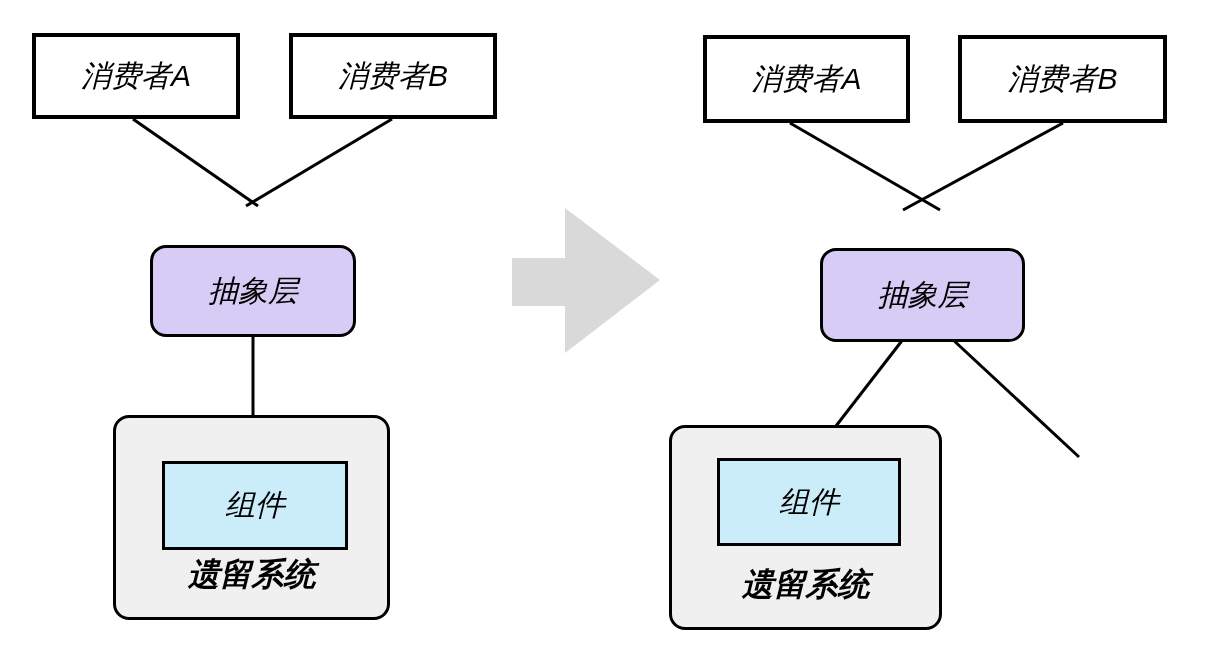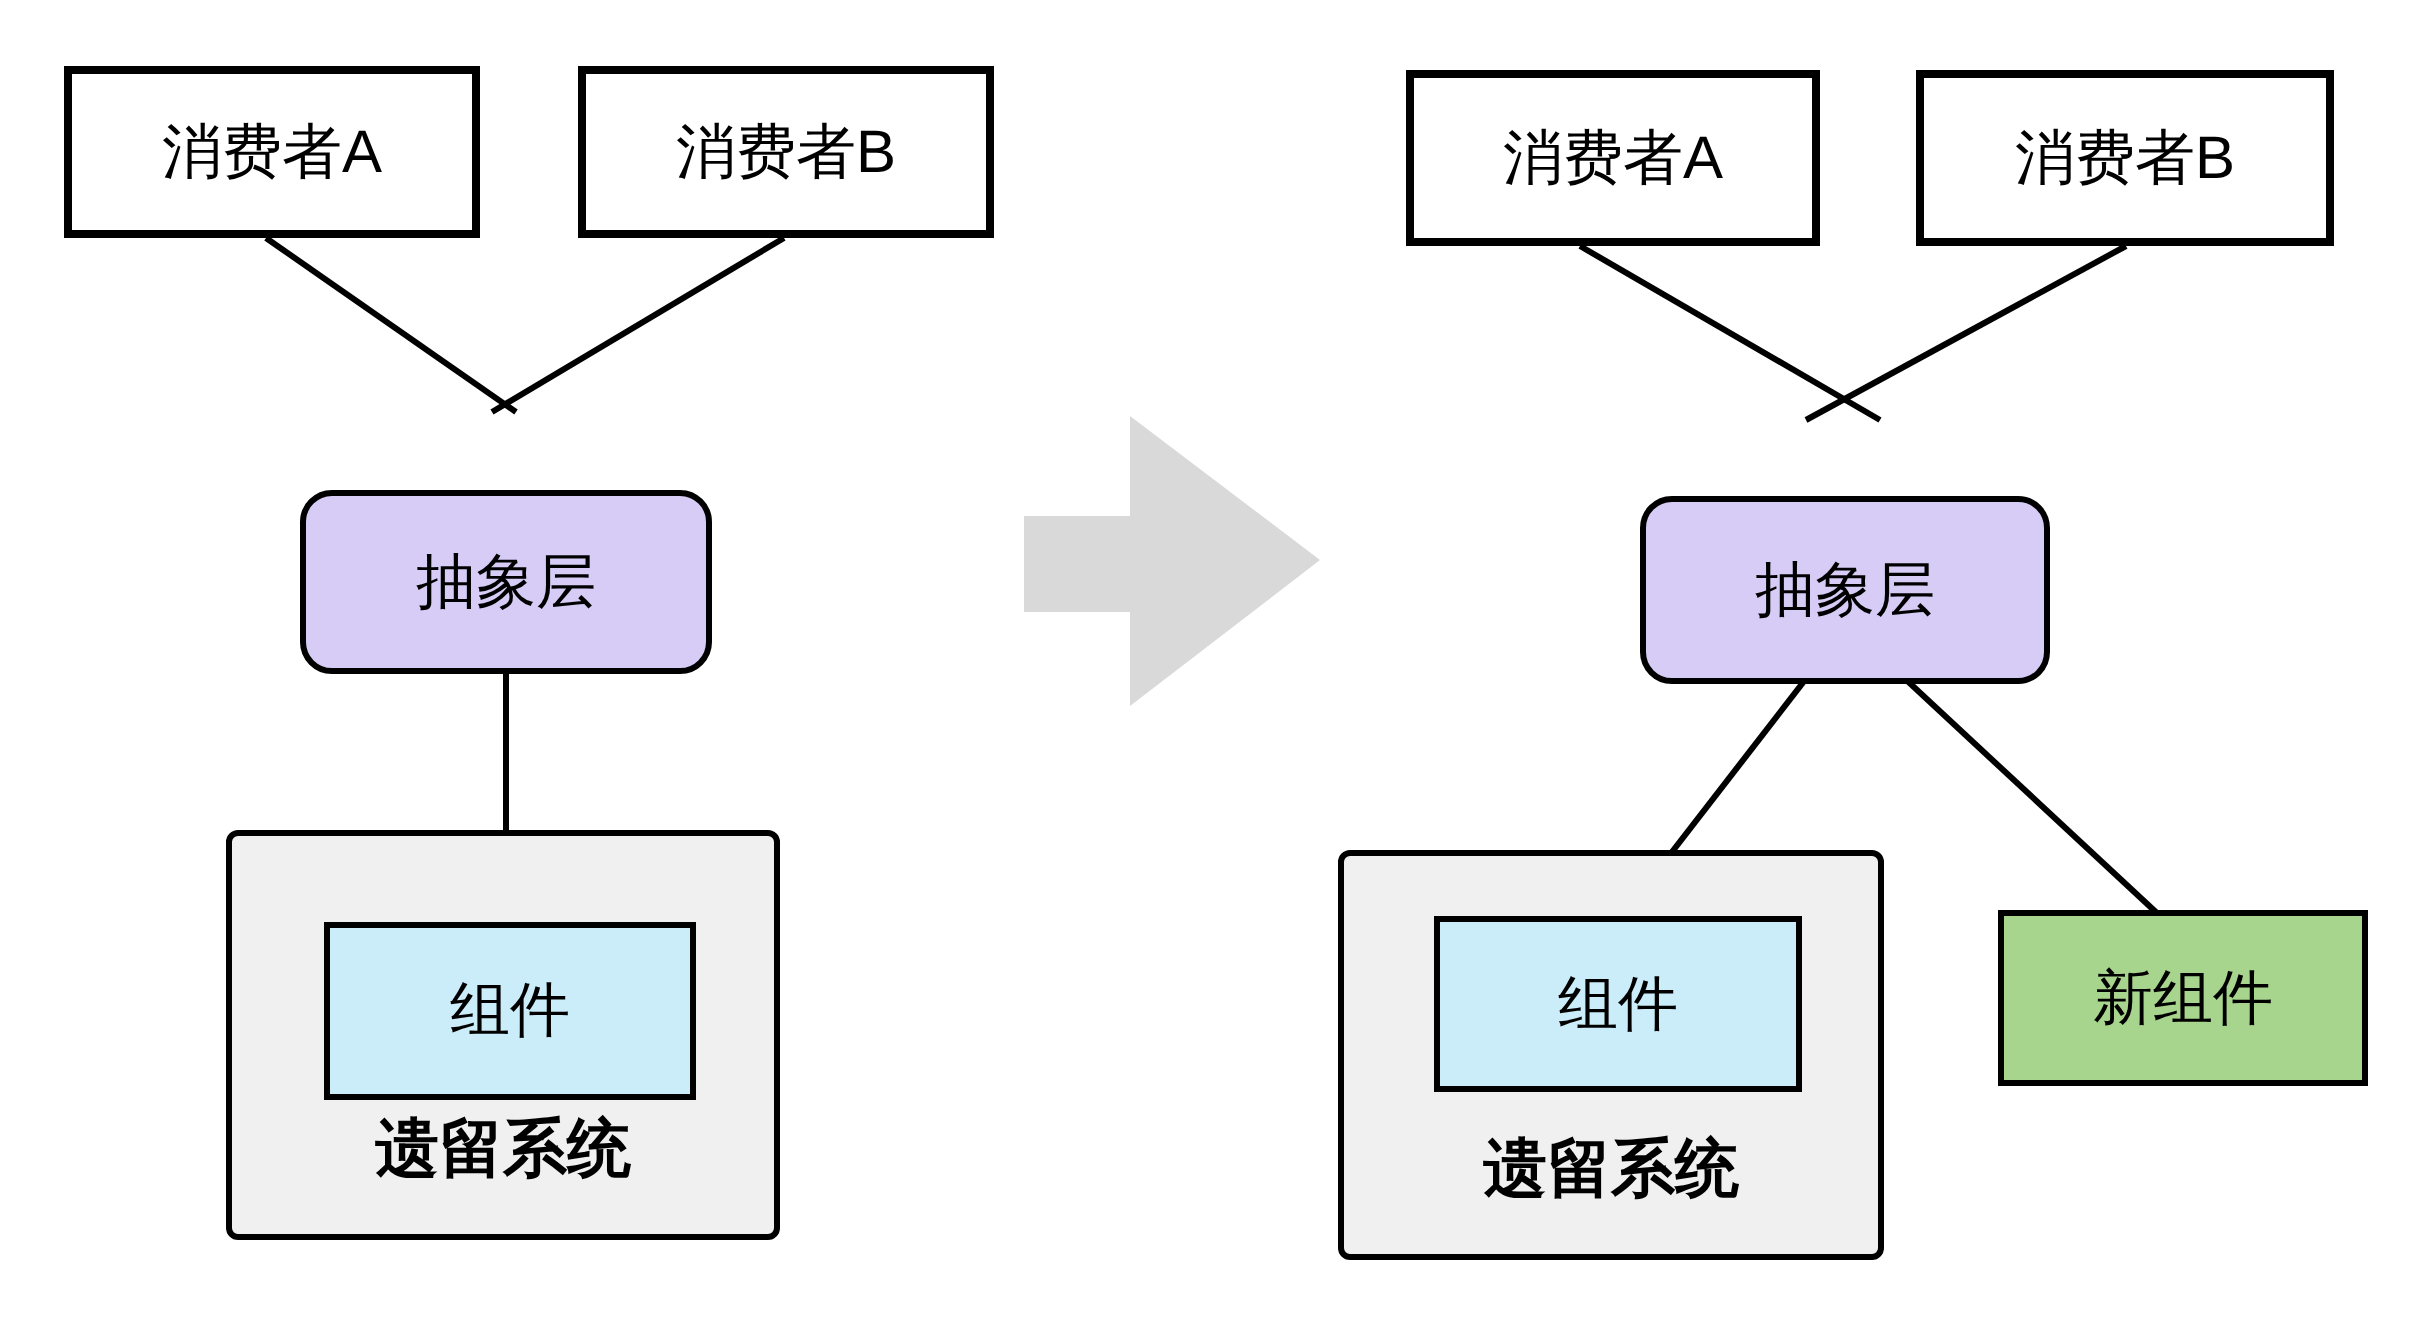--- a/index.html
+++ b/index.html
@@ -5,20 +5,21 @@
   * { margin: 0; padding: 0; box-sizing: border-box; }
   html, body { background: #ffffff; }
   body { font-family: "Liberation Sans", "DejaVu Sans", sans-serif; }
 
   .canvas {
     position: relative;
     width: 1218px;
     height: 662px;
     background: #ffffff;
     overflow: hidden;
+    font-style: italic;
   }
 
   .edges {
     position: absolute;
     left: 0; top: 0;
     width: 1218px; height: 662px;
     z-index: 1;
   }
 
   .node {
@@ -32,21 +33,21 @@
     border: 3px solid #000000;
     background: #ffffff;
     text-align: center;
   }
 
   .consumer { border-width: 4px; }
 
   .abstraction { border-radius: 16px; margin-top: 42px; }
 
   .legacy-container {
-    border-radius: 6px;
+    border-radius: 16px;
     display: block;
   }
 
   .legacy-label {
     position: absolute;
     left: 0;
     right: 0;
     bottom: 20px;
     text-align: center;
     font-size: 32px;
@@ -113,15 +114,14 @@
 
   <div class="node consumer r-consumer-b">消费者B</div>
 
   <div class="node abstraction r-abstraction" style="background-color: rgb(214, 204, 245);">抽象层</div>
 
   <div class="node legacy-container r-legacy" style="background-color: rgb(240, 240, 240);">
     <div class="inner-component r-component" style="background-color: rgb(203, 237, 250);">组件</div>
     <div class="legacy-label">遗留系统</div>
   </div>
 
-  <div class="node r-new" style="background-color: rgb(167, 213, 141);">新组件</div>
 
 </div>
 
 </body></html>

